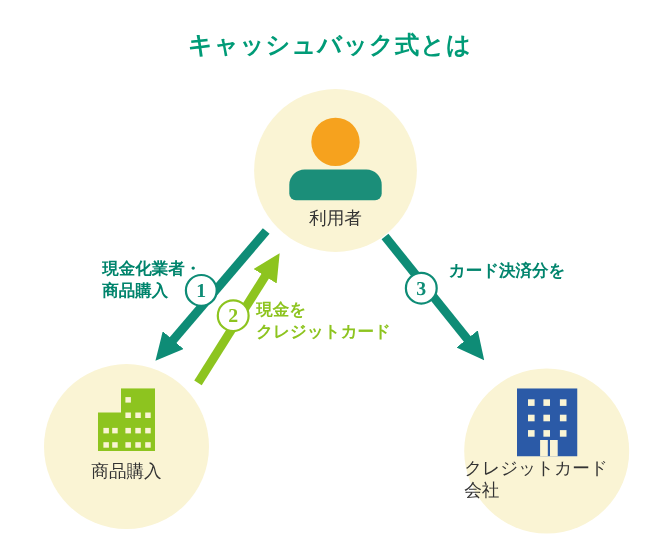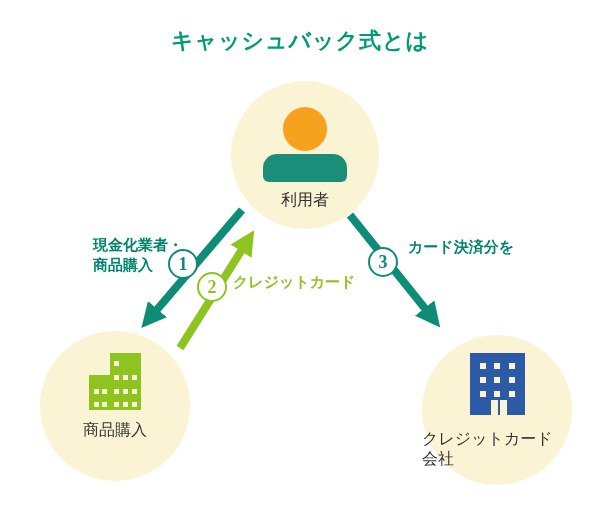--- a/index.html
+++ b/index.html
@@ -20,21 +20,21 @@
   .node-cash{left:40px;top:331px;width:150px;height:150px;padding-top:22px;}
   .node-credit{left:422px;top:335px;width:150px;height:150px;padding-top:18px;}
   .person-icon{display:flex;flex-direction:column;align-items:center;}
   .person-head{width:44px;height:44px;border-radius:50%;background:#F6A21E;}
   .person-body{width:84px;height:28px;margin-top:3px;background:#1B8E79;border-radius:14px 14px 6px 6px;}
   .node-label{
     font-size:16px;color:#333333;font-weight:400;text-align:left;line-height:20px;
   }
   .node-user .node-label{margin-top:8px;}
   .node-cash .node-label{margin-top:10px;}
-  .node-credit .node-label{margin-top:14px;}
+  .node-credit .node-label{margin-top:2px;}
   .badge{
     position:absolute;width:30px;height:30px;border-radius:50%;background:#ffffff;
     box-sizing:border-box;display:flex;align-items:center;justify-content:center;
     font-size:18px;font-weight:700;
   }
   .badge-teal{border:2.5px solid #0E8C76;color:#0E8C76;}
   .badge-green{border:2.5px solid #8DC41F;color:#8DC41F;}
   .badge-1{left:168px;top:249px;}
   .badge-2{left:197px;top:272px;}
   .badge-3{left:368px;top:247px;}
@@ -121,19 +121,20 @@
 
   <div class="badge badge-teal badge-1">1</div>
   <div class="badge badge-green badge-2">2</div>
   <div class="badge badge-teal badge-3">3</div>
 
   <div class="arrow-label label-teal label-purchase">
     <span>現金化業者・</span>
     <span>商品購入</span>
   </div>
   <div class="arrow-label label-green label-cashback">
+    <span>現金を</span>
     <span>クレジットカード</span>
   </div>
   <div class="arrow-label label-teal label-payment">
     <span>カード決済分を</span>
   </div>
 
 </div>
 
 </body></html>

